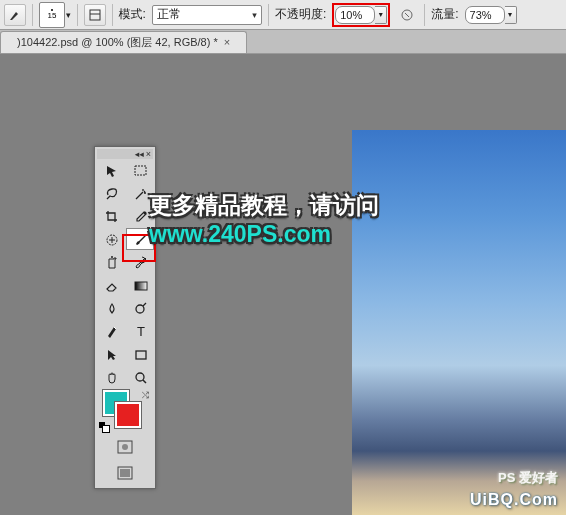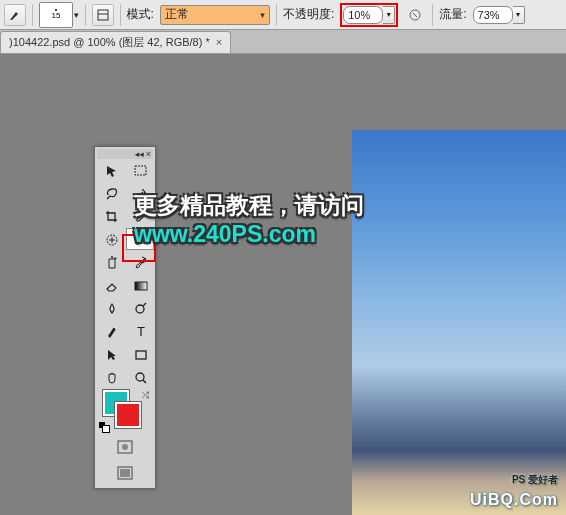--- a/index.html
+++ b/index.html
@@ -2,34 +2,34 @@
 <html><head>
 <meta charset="utf-8">
 <style>
   * { box-sizing: border-box; margin: 0; padding: 0; font-family: "Microsoft YaHei", SimSun, sans-serif; }
   body { width: 566px; height: 515px; background: #808080; position: relative; overflow: hidden; }
 
   
   .options-bar { height: 30px; background: #e8e8e8; border-bottom: 1px solid #999; display: flex; align-items: center; padding: 0 4px; gap: 6px; font-size: 12px; color: #222; }
   .opt-divider { width: 1px; height: 22px; background: #bbb; }
   .opt-btn { width: 22px; height: 22px; border: 1px solid #bbb; background: linear-gradient(#fafafa,#e4e4e4); border-radius: 2px; display: flex; align-items: center; justify-content: center; }
-  .brush-preview { width: 34px; height: 26px; border: 1px solid #888; background: #fff; display: flex; flex-direction: column; align-items: center; justify-content: center; position: relative; border-radius:2px; }
+  .brush-preview { width: 26px; height: 26px; border: 1px solid #888; background: #fff; display: flex; flex-direction: column; align-items: center; justify-content: center; position: relative; border-radius:2px; }
   .brush-preview .dot { width: 2px; height: 2px; background: #000; border-radius: 50%; }
   .brush-preview .num { font-size: 8px; color: #000; }
-  .dropdown { height: 20px; border: 1px solid #8a8a8a; background: #fdba74; display: flex; align-items: center; padding: 0 4px; font-size: 12px; border-radius:2px; }
+  .dropdown { height: 20px; border: 1px solid #8a8a8a; background: #ffffff; display: flex; align-items: center; padding: 0 4px; font-size: 12px; border-radius:2px; }
   .dropdown .arrow { margin-left: 4px; font-size: 9px; color: #333; }
   .num-field { width: 40px; height: 18px; border: 1px solid #8a8a8a; background: #fff; display: flex; align-items: center; padding: 0 4px; font-size: 11px; border-radius:7px; }
   .num-wrap { display: flex; align-items: center; }
   .num-arrow { width: 12px; height: 18px; border: 1px solid #8a8a8a; border-left: none; background: linear-gradient(#fafafa,#e4e4e4); display: flex; align-items: center; justify-content: center; font-size: 8px; border-radius:0 2px 2px 0; }
   .opacity-highlight { border: 2px solid #e60000; padding: 1px; display: flex; }
   .airbrush { width: 22px; height: 22px; display: flex; align-items: center; justify-content: center; }
 
   
   .tabs-bar { height: 24px; background: #bfbfbf; border-bottom: 1px solid #999; display: flex; align-items: center; padding-left: 0; }
-  .doc-tab { height: 22px; background: #e6e6e6; border: 1px solid #999; border-bottom: none; border-top-left-radius: 3px; border-top-right-radius: 3px; display: flex; align-items: center; padding: 0 8px; font-size: 11px; color: #333; gap: 6px; }
+  .doc-tab { height: 22px; background: #e6e6e6; border: 1px solid #999; border-bottom: none; border-top-left-radius: 3px; border-top-right-radius: 3px; display: flex; align-items: center; padding: 0 16px; font-size: 11px; color: #333; gap: 6px; }
   .doc-tab .close { font-size: 11px; color: #555; }
 
   
   .canvas-area { position: absolute; top: 54px; left: 0; right: 0; bottom: 0; background: #808080; }
   .image-preview { position: absolute; left: 352px; top: 76px; width: 214px; height: 428px; background: linear-gradient(to bottom, #3a77c9 0%, #5b97d9 20%, #8bb8e4 40%, #b0cde6 55%, #647ba0 68%, #41557a 75%, #b7a795 82%, #e6d4a6 90%, #d0b078 100%); }
 
   
   .tools-panel { position: absolute; left: 94px; top: 146px; width: 62px; background: #d6d6d6; border: 1px solid #666; box-shadow: 0 0 4px rgba(0,0,0,0.3); padding: 2px; }
   .tools-header { height: 10px; background: #c8c8c8; display: flex; justify-content: flex-end; align-items: center; padding-right: 2px; gap: 2px; }
   .tools-header span { font-size: 9px; color: #333; }
@@ -44,23 +44,23 @@
   .swap-mini { position: absolute; right: 4px; top: 2px; font-size: 9px; color: #333; }
   .reset-mini { position: absolute; left: 2px; bottom: 2px; width: 10px; height: 10px; }
   .reset-mini::before { content:''; position:absolute; width:6px; height:6px; background:#000; left:0; top:0; }
   .reset-mini::after { content:''; position:absolute; width:6px; height:6px; background:#fff; border:1px solid #000; left:3px; top:3px; }
 
   .qmask-row { display: flex; justify-content: center; padding: 2px 0; }
   .screen-row { display: flex; justify-content: center; padding: 2px 0; }
 
   
   .watermark { position: absolute; left: 128px; top: 190px; font-size: 23px; font-weight: 700; color: #fff; text-shadow: -2px -2px 0 #303030, 2px -2px 0 #303030, -2px 2px 0 #303030, 2px 2px 0 #303030, 0 3px 2px rgba(0,0,0,0.6); white-space: nowrap; display: flex; align-items: baseline; flex-direction: column; }
-  .watermark .link { color: #1fe0d0; margin-left: 6px; }
-
-  .bottom-logo { position: absolute; right: 8px; bottom: 28px; font-size: 10px; font-weight: 700; color: #0f172a; text-shadow: 0 0 3px #fff, 1px 1px 2px #2a5010; opacity: 0.9; }
+  .watermark .link { color: #1fe0d0; margin-left: 21px; }
+
+  .bottom-logo { position: absolute; right: 8px; bottom: 28px; font-size: 13px; font-weight: 700; color: #ffffff; text-shadow: 0 0 3px #fff, 1px 1px 2px #2a5010; opacity: 0.9; }
   .bottom-brand { position: absolute; right: 8px; bottom: 6px; font-size: 16px; font-weight: 700; color: #fff; text-shadow: 0 0 2px #1a6fb3, 1px 1px 3px rgba(0,0,0,0.6); letter-spacing: 1px; }
   .bottom-brand .uibq { color: #fff; }
 
   svg { display: block; }
 </style>
 </head>
 <body>
 
 <div class="options-bar">
   <div class="opt-btn">

